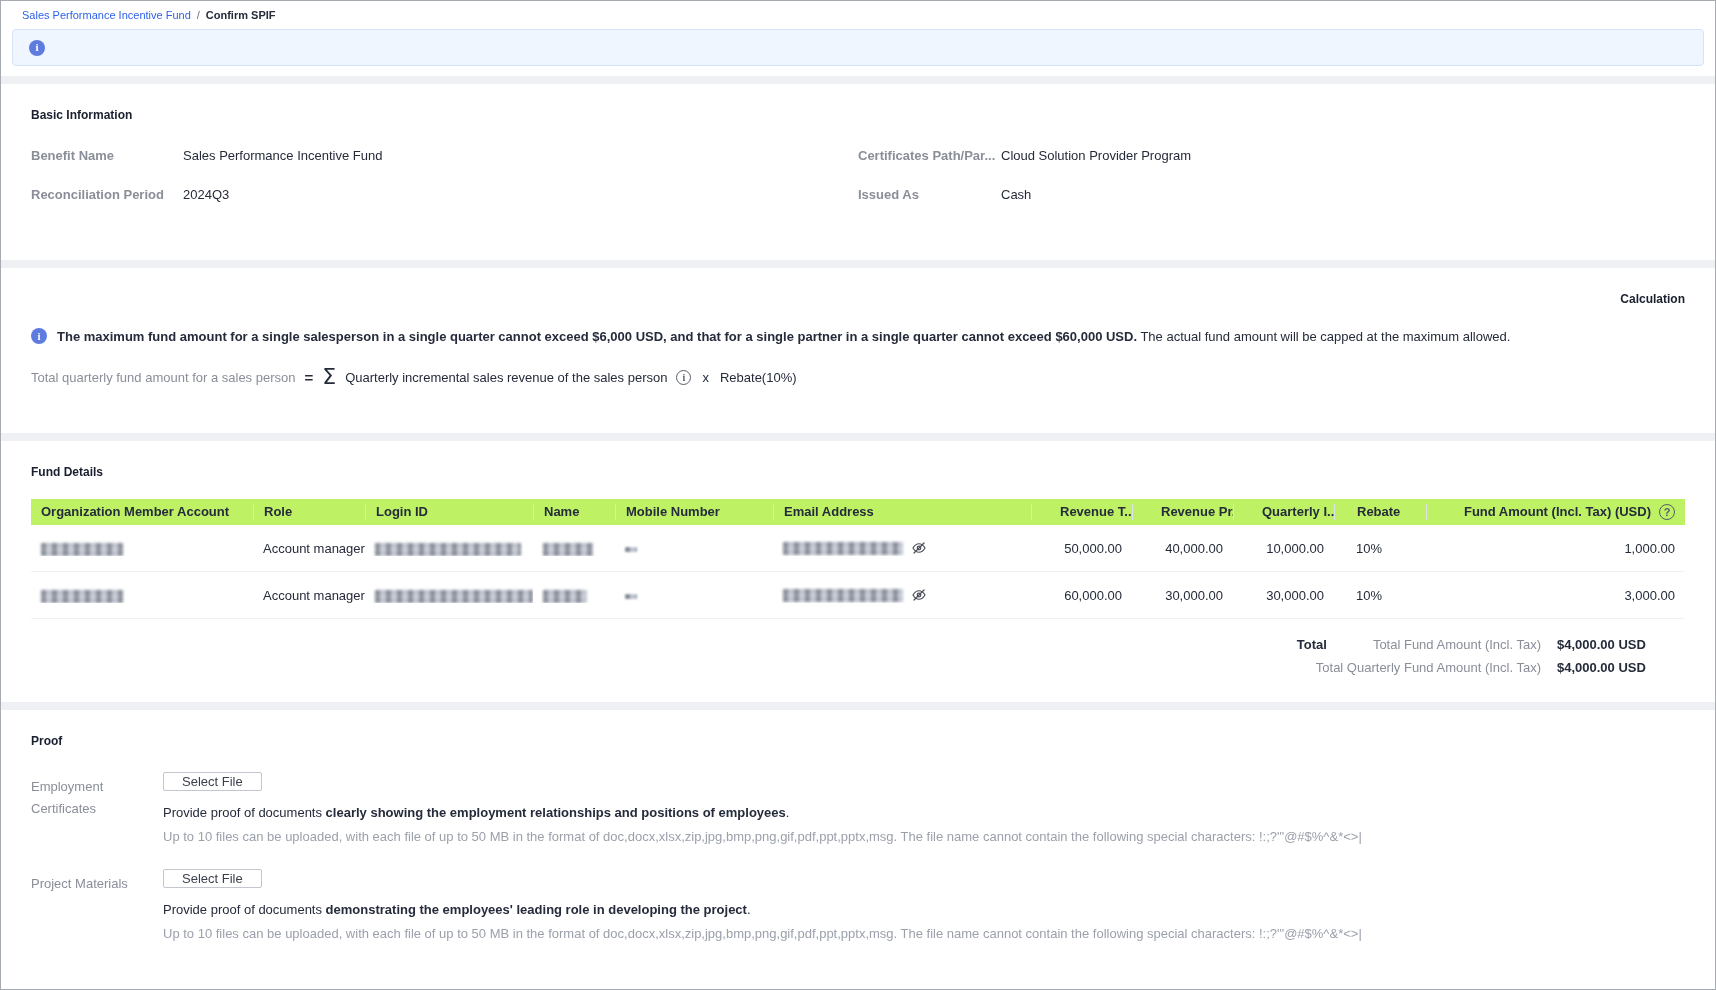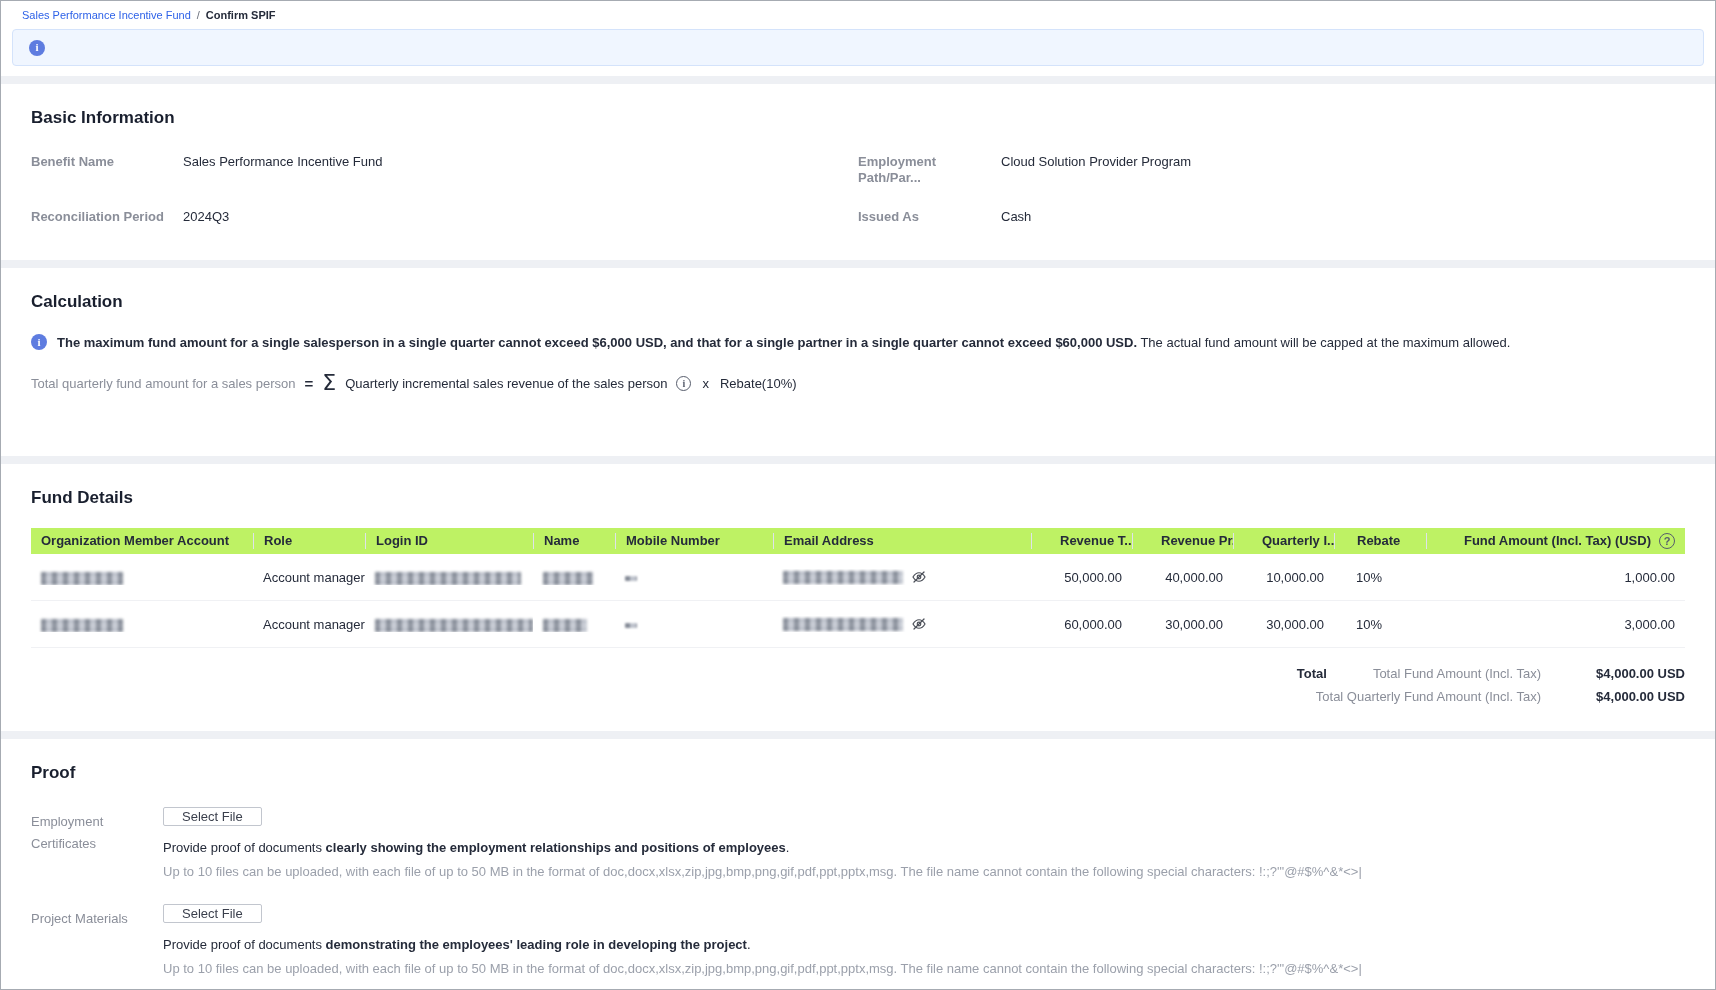--- a/index.html
+++ b/index.html
@@ -19,32 +19,32 @@
     background:#f0f6ff; border:1px solid #d4e3fb; border-radius:4px;
     height:37px; display:flex; align-items:center; padding:0 16px; gap:10px;
   }
   .info-circle {
     width:16px; height:16px; min-width:16px; border-radius:50%;
     background:#5e7ce0; color:#fff; font-weight:700; font-size:11px;
     display:inline-flex; align-items:center; justify-content:center;
     font-family:"Liberation Serif", serif; line-height:1;
   }
   .card { background:#fff; margin-top:8px; padding:24px 30px; }
-  .card-title { font-size:17px; font-weight:700; color:#191f2e; }
+  .card-title { font-size:12px; font-weight:700; color:#191f2e; }
 
   
   .basic-card { height:176px; }
   .field-grid { display:grid; grid-template-columns:1fr 1fr; margin-top:26px; row-gap:23px; }
   .field { display:flex; line-height:16px; }
   .field .flabel { width:152px; min-width:152px; color:#8a8e99;font-weight:bold; }
   .field .fvalue { color:#252b3a; }
   .col-right .flabel { width:143px; min-width:143px; }
 
   
-  .calc-card { height:188px; }
+  .calc-card { height:165px;text-align:right; }
   .calc-note { display:flex; align-items:flex-start; gap:10px; margin-top:22px; line-height:17px; }
   .calc-note .txt b { font-weight:700; }
   .formula { display:flex; align-items:center; gap:9px; margin-top:21px; }
   .formula .lhs { color:#8a8e99; }
   .formula .eq { font-size:15px; font-weight:600; }
   .sigma { font-size:22px; line-height:22px; font-family:"DejaVu Sans", sans-serif; }
   .i-outline {
     width:15px; height:15px; min-width:15px; border:1px solid #575d6c; border-radius:50%;
     color:#575d6c; font-size:10px; font-weight:700; font-family:"Liberation Serif", serif;
     display:inline-flex; align-items:center; justify-content:center; cursor:pointer;
@@ -83,21 +83,21 @@
       repeating-linear-gradient(90deg, rgba(122,128,140,.75) 0 5px, rgba(198,202,211,.75) 5px 11px),
       repeating-linear-gradient(0deg, #a7adb8 0 4px, #d6dae1 4px 9px);
   }
   .rd-sm { height:5px; filter:blur(1.2px); }
   .eye-off { cursor:pointer; display:inline-flex; }
 
   .totals { margin-top:18px; }
   .totals .trline { display:flex; justify-content:flex-end; align-items:center; line-height:16px; margin-top:7px; }
   .totals .tlabel { color:#8a8e99; text-align:right; }
   .totals .tbold { font-weight:700; color:#252b3a; margin-right:46px; }
-  .totals .tvalue { width:128px; text-align:right; color:#252b3a; font-weight:600; }
+  .totals .tvalue { width:128px; text-align:left; color:#252b3a; font-weight:600; }
   .totals .tlabel { margin-right:16px; }
 
   
   .proof-card { min-height:292px; }
   .proof-item { display:flex; margin-top:24px; }
   .proof-label { width:118px; min-width:118px; color:#8a8e99; line-height:22px; padding-top:4px; }
   .proof-body { margin-left:14px; }
   .btn {
     display:inline-flex; align-items:center; justify-content:center;
     height:19px; padding:0 18px; background:#fff;
@@ -123,21 +123,21 @@
   </div>
 
   <div class="card basic-card">
     <div class="card-title">Basic Information</div>
     <div class="field-grid">
       <div class="field">
         <span class="flabel">Benefit Name</span>
         <span class="fvalue">Sales Performance Incentive Fund</span>
       </div>
       <div class="field col-right">
-        <span class="flabel">Employment Path/Par...</span>
+        <span class="flabel">Certificates Path/Par...</span>
         <span class="fvalue">Cloud Solution Provider Program</span>
       </div>
       <div class="field">
         <span class="flabel">Reconciliation Period</span>
         <span class="fvalue">2024Q3</span>
       </div>
       <div class="field col-right">
         <span class="flabel">Issued As</span>
         <span class="fvalue">Cash</span>
       </div>

